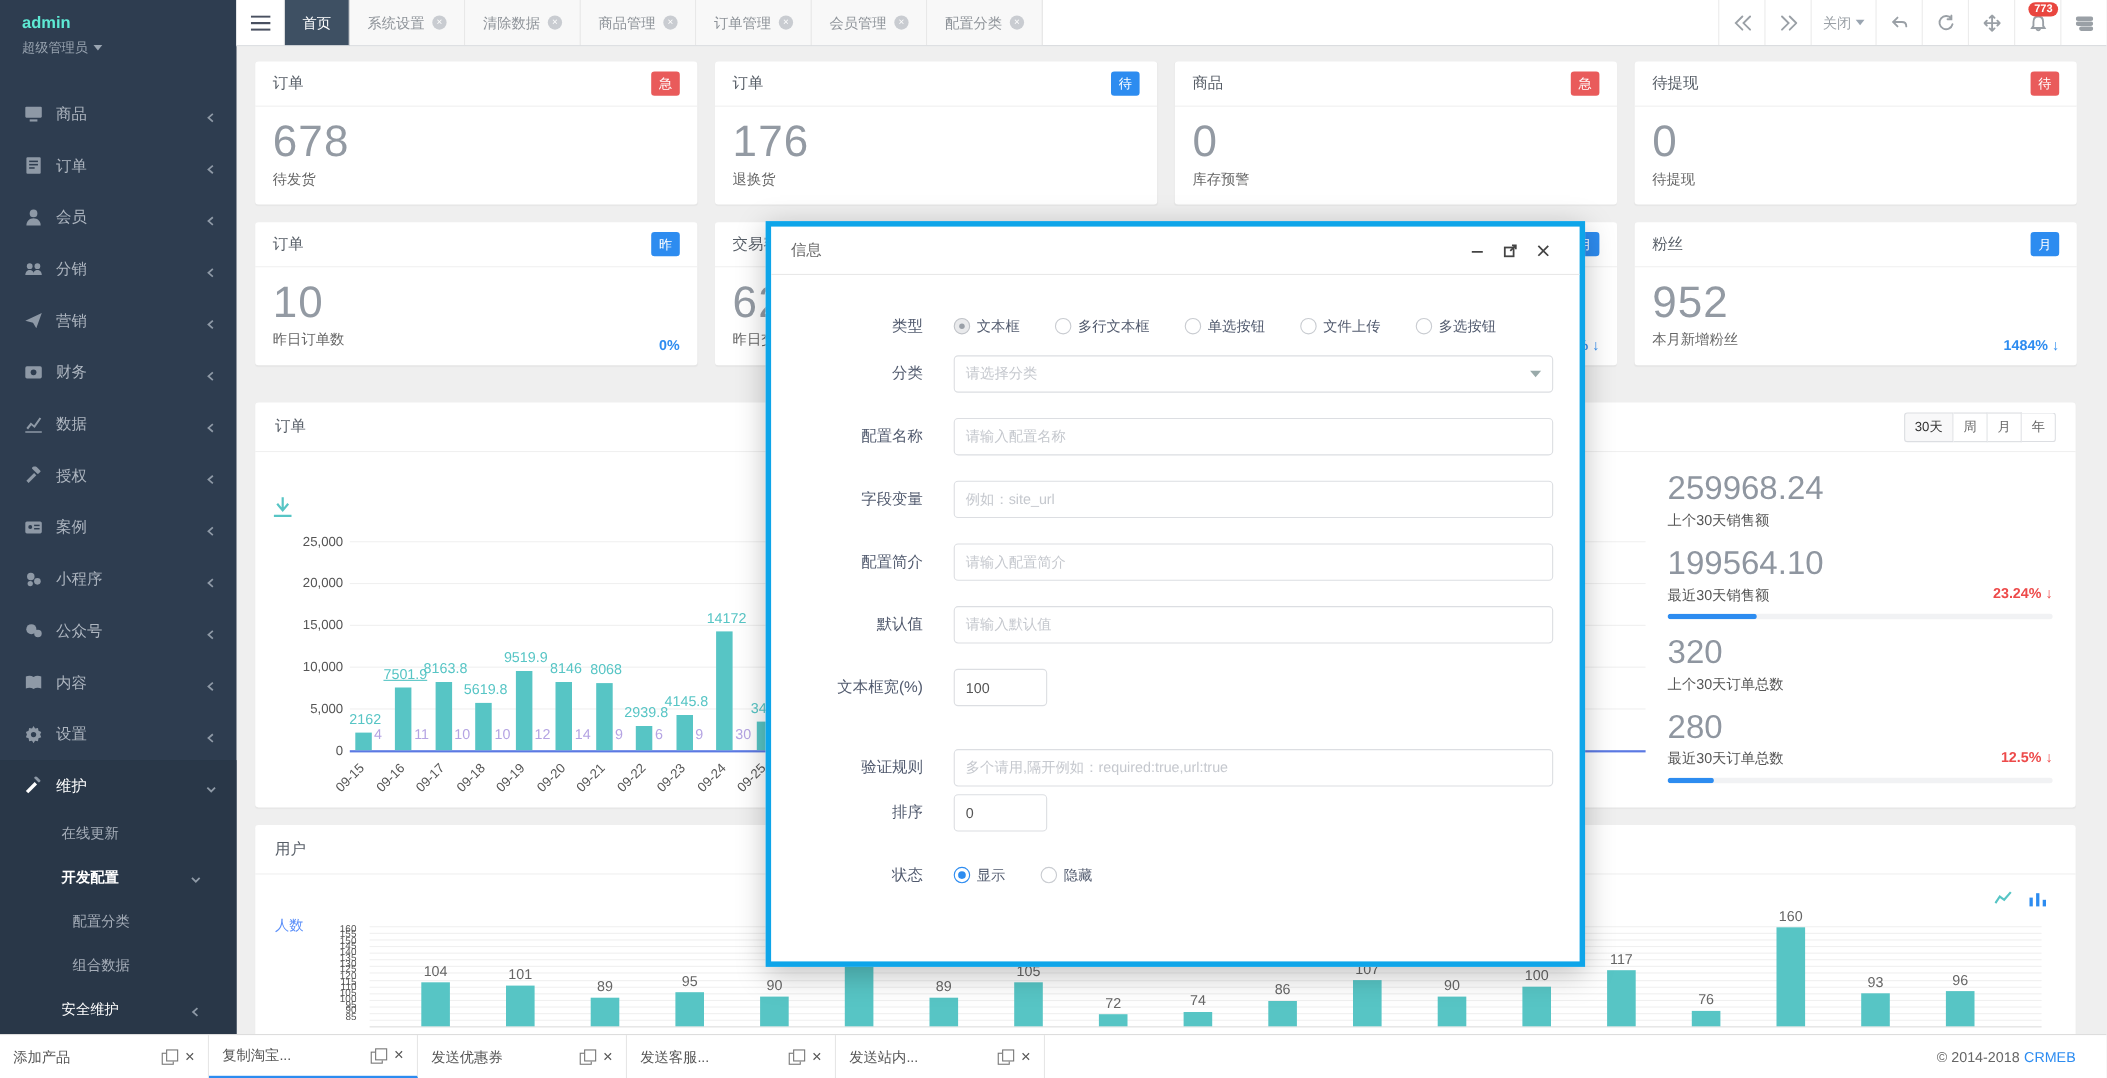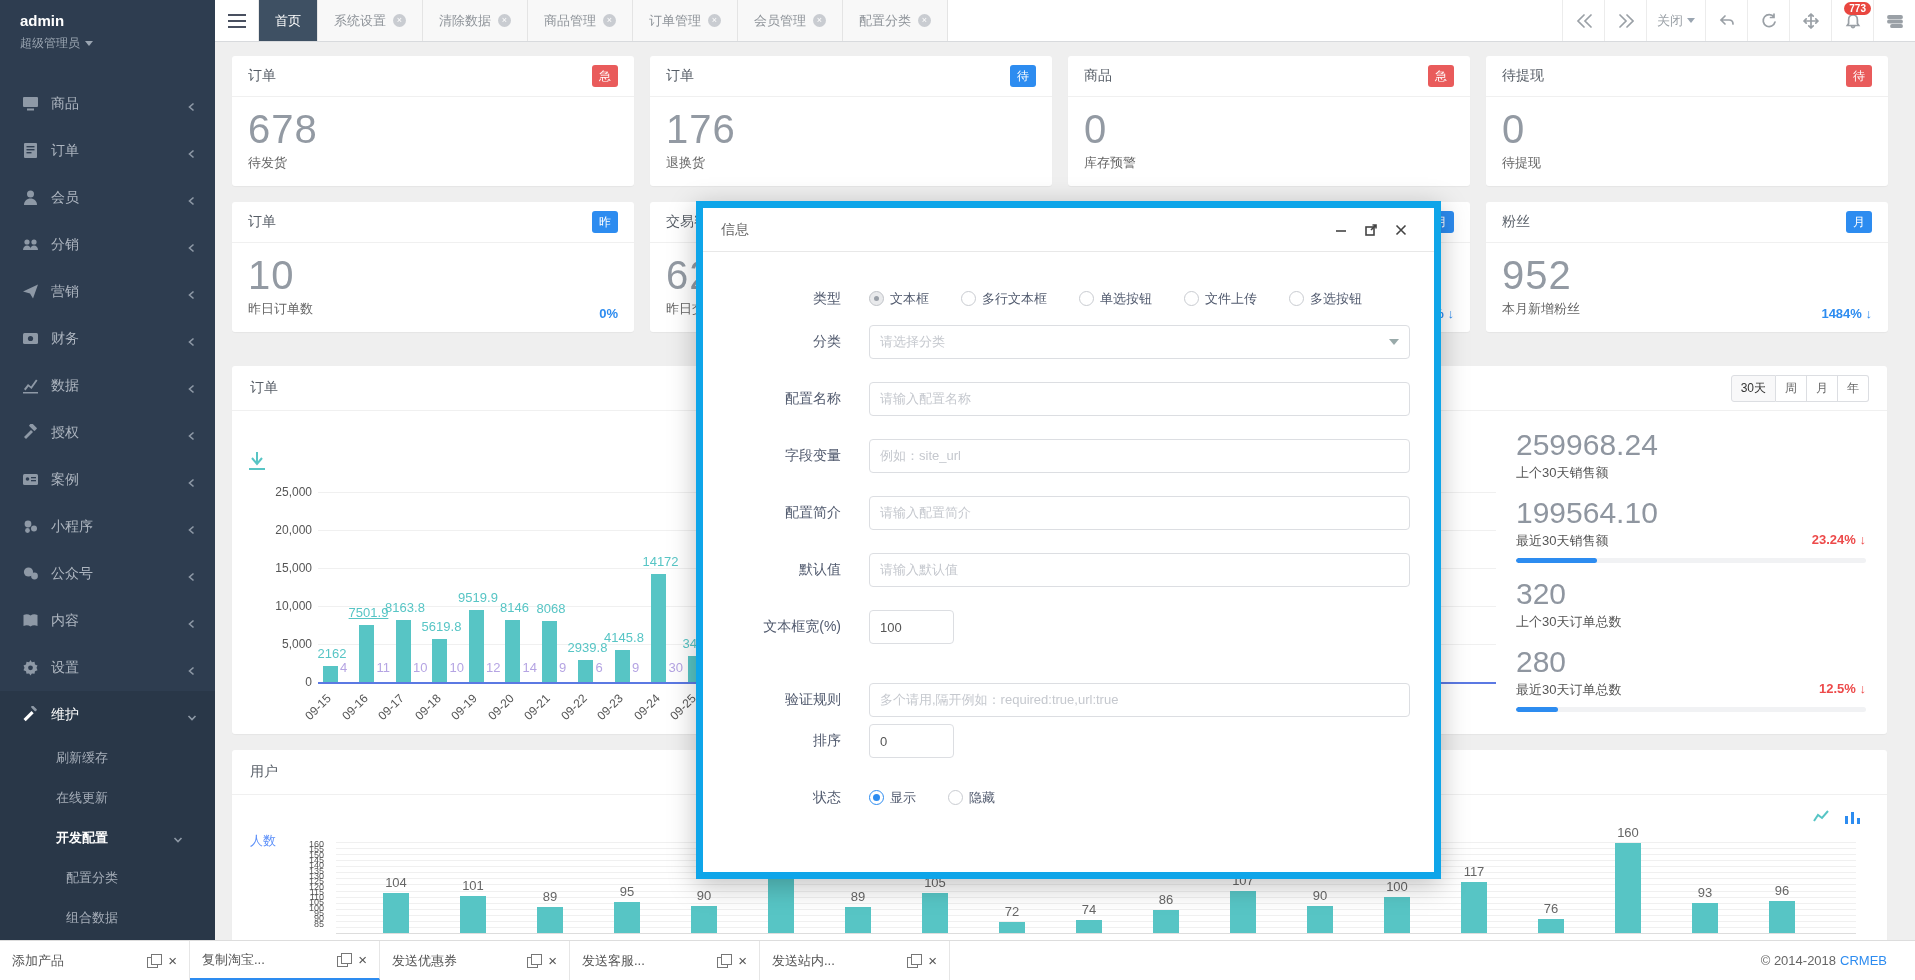--- a/index.html
+++ b/index.html
@@ -3,21 +3,21 @@
 <meta charset="utf-8">
 <style>
   * { margin:0; padding:0; box-sizing:border-box; }
   html,body { width:1915px; height:980px; overflow:hidden;
     font-family:"Liberation Sans","DejaVu Sans",sans-serif; background:#efefef; }
   .abs { position:absolute; }
 
   
   #sidebar { position:absolute; left:0; top:0; bottom:0; width:215px; background:#2e3d50; z-index:5; }
   #sb-user { padding:12px 0 0 20px; }
-  #sb-name { color:#ffffff; font-size:15px; font-weight:bold; }
+  #sb-name { color:#5eead4; font-size:15px; font-weight:bold; }
   #sb-role { color:#9aa5b1; font-size:12px; margin-top:6px; display:flex; align-items:center; gap:5px; cursor:pointer; }
   .caret-down { width:0; height:0; border-left:4px solid transparent; border-right:4px solid transparent; border-top:5px solid #9aa5b1; display:inline-block; }
   #sb-menu { margin-top:28px; }
   .sb-item { height:47px; display:flex; align-items:center; padding:0 18px 0 22px; color:#aeb6c0; font-size:14px; cursor:pointer; }
   .sb-item .ic { width:17px; height:17px; margin-right:12px; flex:none; }
   .sb-item .ic svg { width:100%; height:100%; fill:#8e99a6; }
   .sb-item .lbl { flex:1; }
   .chev { width:10px; height:10px; flex:none; }
   .chev svg { stroke:#8e99a6; stroke-width:1.6; fill:none; }
   #sb-maint { background:#293748; padding-bottom:10px; }
@@ -70,21 +70,21 @@
   
   #stats-col { position:absolute; left:1284px; top:62px; width:350px; }
   .stat-row { margin-bottom:14px; position:relative; }
   .stat-val { font-size:30px; font-weight:200; color:#8f96a0; }
   .stat-lab { font-size:13px; color:#555; margin-top:2px; }
   .stat-pct { position:absolute; right:0; bottom:16px; font-size:13px; font-weight:bold; }
   .stat-track { height:5px; background:#f1f2f4; border-radius:3px; margin-top:8px; overflow:hidden; }
   .stat-fill { height:100%; background:#2d8cf0; border-radius:3px; }
 
   
-  #modal { position:absolute; left:696px; top:201px; width:745px; height:678px; background:#fff; border:7px solid #0ea5e9; box-shadow:0 6px 26px rgba(0,0,0,.25); z-index:100; }
+  #modal { position:absolute; left:696px; top:201px; width:745px; height:678px; background:#fff; border:5px solid #0ea5e9; box-shadow:0 6px 26px rgba(0,0,0,.25); z-index:100; }
   #modal-hd { height:44px; border-bottom:1px solid #e8e8e8; display:flex; align-items:center; padding:0 18px; font-size:14px; color:#666; }
   #modal-hd .sp { flex:1; }
   .mh-ic { width:30px; height:100%; display:flex; align-items:center; justify-content:center; cursor:pointer; color:#444; }
   .mh-ic svg { width:14px; height:14px; stroke:#444; stroke-width:1.6; fill:none; }
   .mrow { position:absolute; left:0; right:24px; height:34px; display:flex; align-items:center;gap:16px; }
   .mlabel { width:138px; text-align:right; font-size:14px; color:#515a6e; flex:none; margin-right:12px; }
   .minput { height:34px; border:1px solid #dcdee2; border-radius:4px; padding:0 10px; font-size:13px; color:#555; background:#fff; flex:1; display:flex; align-items:center; position:relative; }
   .minput.ph { color:#c5c8ce; }
   .minput.small { flex:none; width:85px; }
   .sel-caret { position:absolute; right:10px; width:0; height:0; border-left:5px solid transparent; border-right:5px solid transparent; border-top:6px solid #9aa; }
@@ -263,21 +263,20 @@
         <div class="sb-item">
           <span class="ic"><svg viewBox="0 0 17 17">
               <rect x="9" y="1" width="6.5" height="2.6" rx="1" transform="rotate(45 12 2)"></rect>
               <path d="M9.5 5 L1.5 13 l2.2 2.2 8-8 z" fill="#fff"></path>
             </svg></span>
           <span class="lbl">维护</span>
           <span class="chev"><svg viewBox="0 0 10 10">
               <polyline points="1.5,3 5,6.5 8.5,3"></polyline>
             </svg></span>
         </div>
-        <div class="sb-sub">刷新缓存</div>
         <div class="sb-sub">在线更新</div>
         <div class="sb-sub hdr" style="color: rgb(255, 255, 255); font-weight: bold;">
           <span class="lbl">开发配置</span>
           <span class="chev"><svg viewBox="0 0 10 10">
               <polyline points="1.5,3 5,6.5 8.5,3"></polyline>
             </svg></span>
         </div>
         <div class="sb-sub lv2">配置分类</div>
         <div class="sb-sub lv2">组合数据</div>
         <div class="sb-sub hdr">

